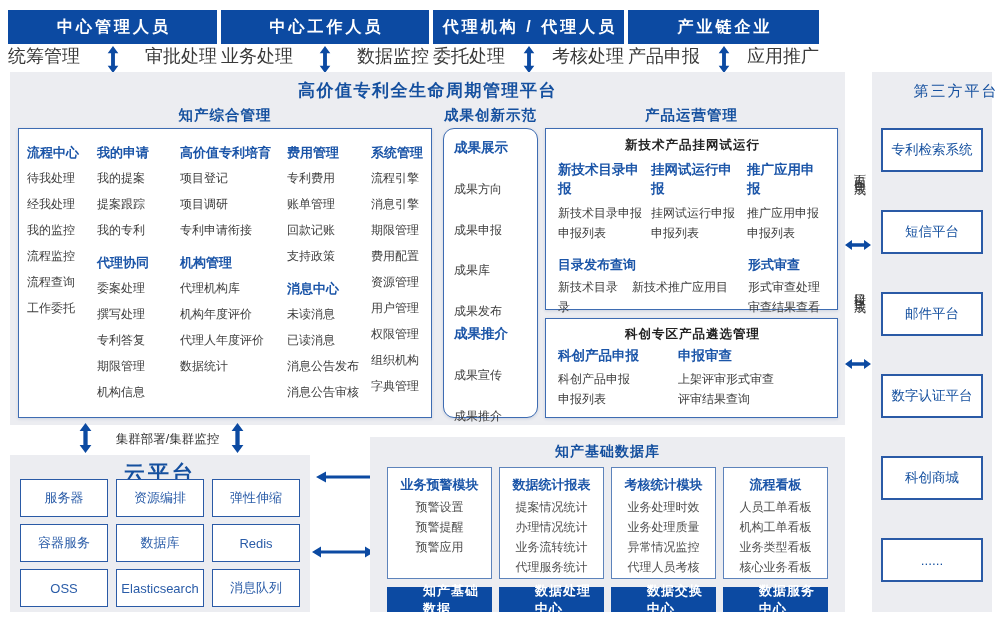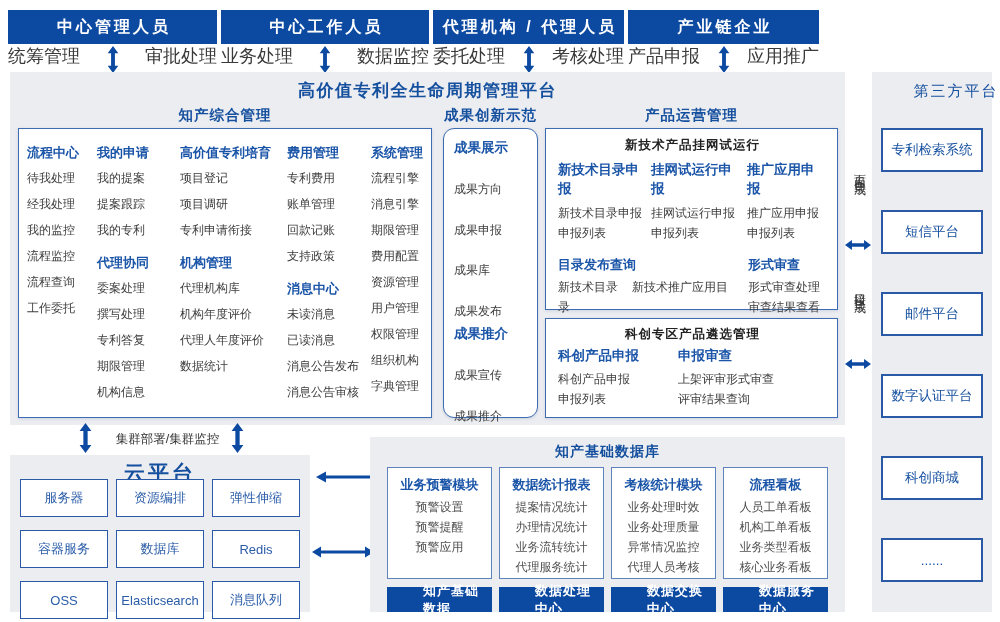--- a/index.html
+++ b/index.html
@@ -47,21 +47,21 @@
   .side-box{height:40px;margin-bottom:38px;background:#fff;border:2px solid #2a5aa6;
     display:flex;align-items:center;justify-content:center;font-size:13.5px;color:#15509f;}
   .vtext{position:absolute;left:851px;width:14px;writing-mode:vertical-lr;
     text-orientation:upright;font-size:12px;color:#333;letter-spacing:3px;}
   #cluster-label{position:absolute;left:95px;top:431px;width:145px;text-align:center;
     font-size:12.5px;color:#333;}
   #cloud{left:10px;top:455px;width:300px;height:157px;}
   #cloud-title{position:absolute;top:4px;width:100%;text-align:center;font-size:21px;
     font-weight:bold;color:#15509f;letter-spacing:3px;}
   #cloud-grid{position:absolute;top:24px;left:10px;width:280px;display:grid;
-    grid-template-columns:repeat(3,1fr);gap:13px 8px;}
+    grid-template-columns:repeat(3,1fr);gap:7px 8px;}
   .cloud-cell{height:36px;background:#fff;border:1.5px solid #2a5aa6;display:flex;
     align-items:center;justify-content:center;font-size:13px;color:#2a5ca8;}
   #dbpanel{left:370px;top:437px;width:475px;height:175px;}
   #db-title{position:absolute;top:6px;width:100%;text-align:center;font-size:14px;
     font-weight:bold;color:#15509f;letter-spacing:1px;}
   #db-modules{position:absolute;top:30px;left:17px;width:441px;display:flex;gap:7px;}
   .db-mod{flex:1;height:112px;background:#fff;border:1px solid #5d83bb;box-sizing:border-box;
     text-align:center;padding-top:5px;}
   .db-mod-title{font-size:13px;font-weight:bold;color:#1b55a8;line-height:24px;}
   .db-item{font-size:12px;color:#4f4f4f;line-height:20px;}

